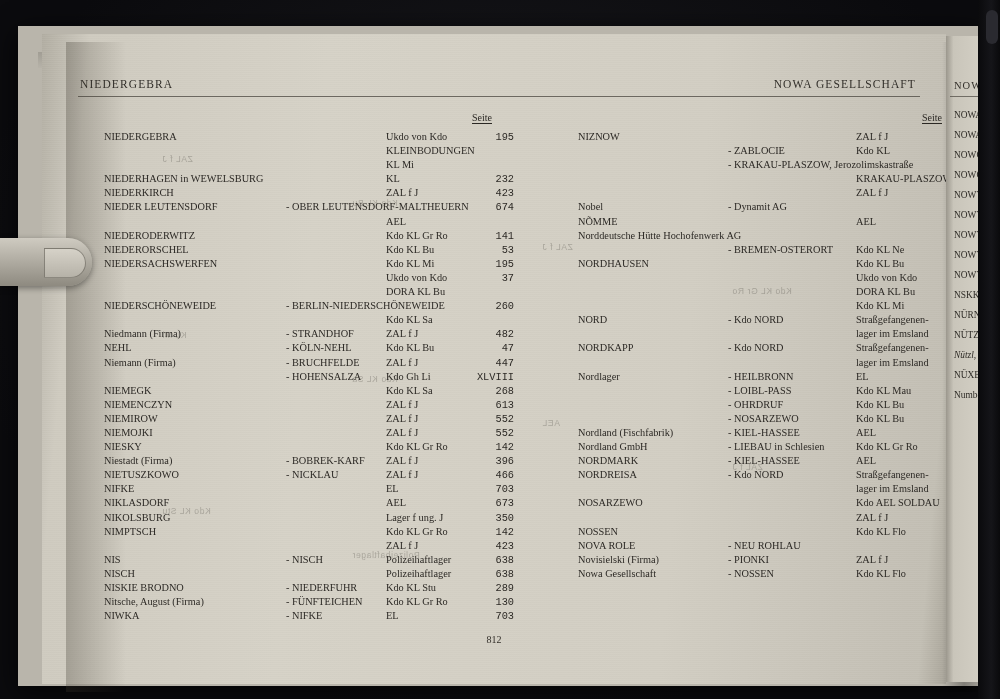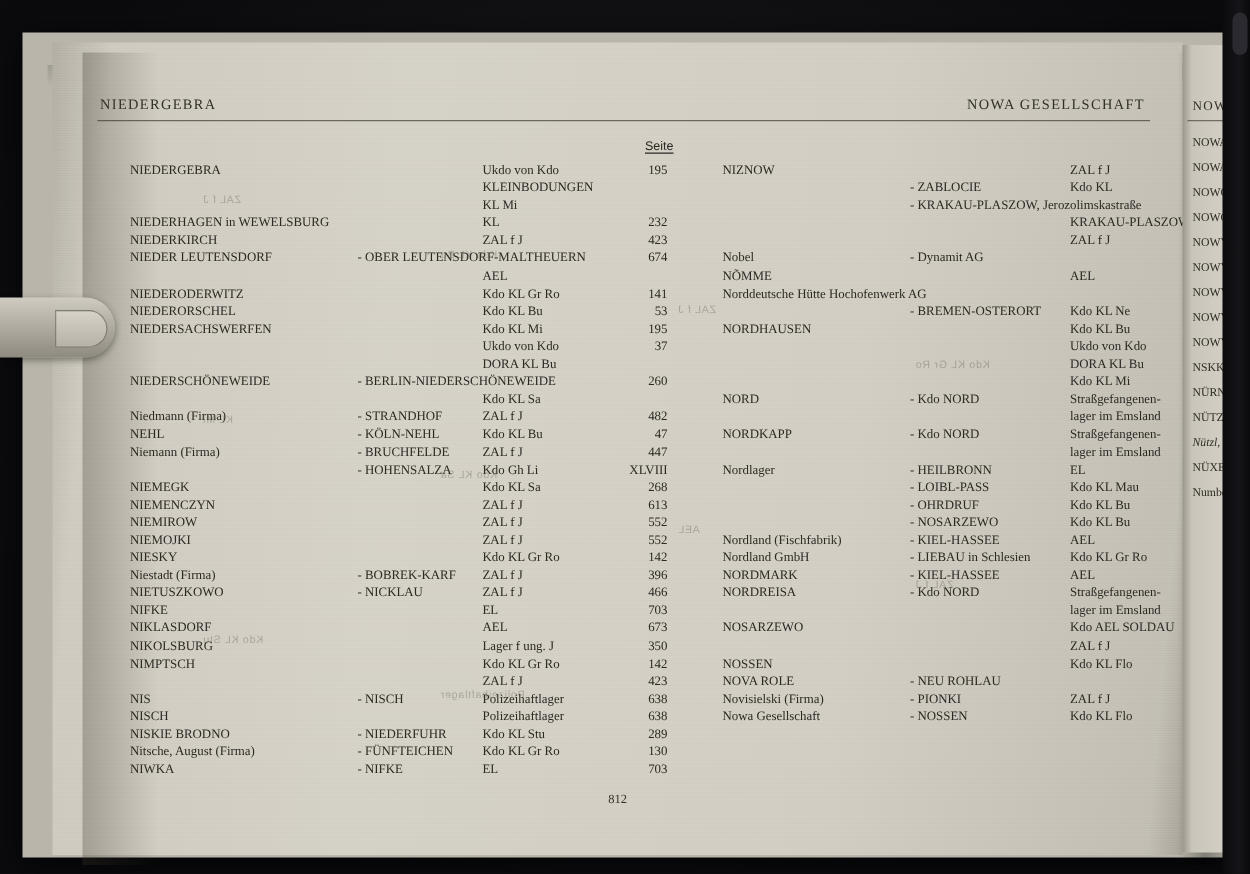--- a/index.html
+++ b/index.html
@@ -143,22 +143,21 @@
     top: 10px;
     width: 12px;
     height: 34px;
     border-radius: 6px;
     background: #2a2a30;
   }
 
   
   .ink {
     color: #2b2824;
-    font-family: Liberation Sans, sans-serif;
-    margin-left: 44px;
+    font-family: Liberation Serif, serif;
   }
   .hdr {
     position: absolute;
     font-size: 11.5px;
     letter-spacing: 1.1px;
     color: #322f2a;
   }
   .rule {
     position: absolute;
     height: 1px;
@@ -194,21 +193,21 @@
   .c-page {
     position: absolute;
     top: 0;
     text-align: right;
   }
 
   
   #col-left { left: 62px; width: 430px; }
   #col-left .c-mid  { left: 182px; }
   #col-left .c-camp { left: 282px; }
-  #col-left .c-page { left: 392px; width: 38px; }
+  #col-left .c-page { left: 372px; width: 38px; font-family: Liberation Mono, monospace; }
 
   
   #col-right { left: 512px; width: 442px; margin-left: 24px; }
   #col-right .c-mid  { left: 150px; }
   #col-right .c-camp { left: 278px; }
   #col-right .c-page { left: 392px; width: 40px; }
 
   .folio {
     position: absolute;
     left: 0;

